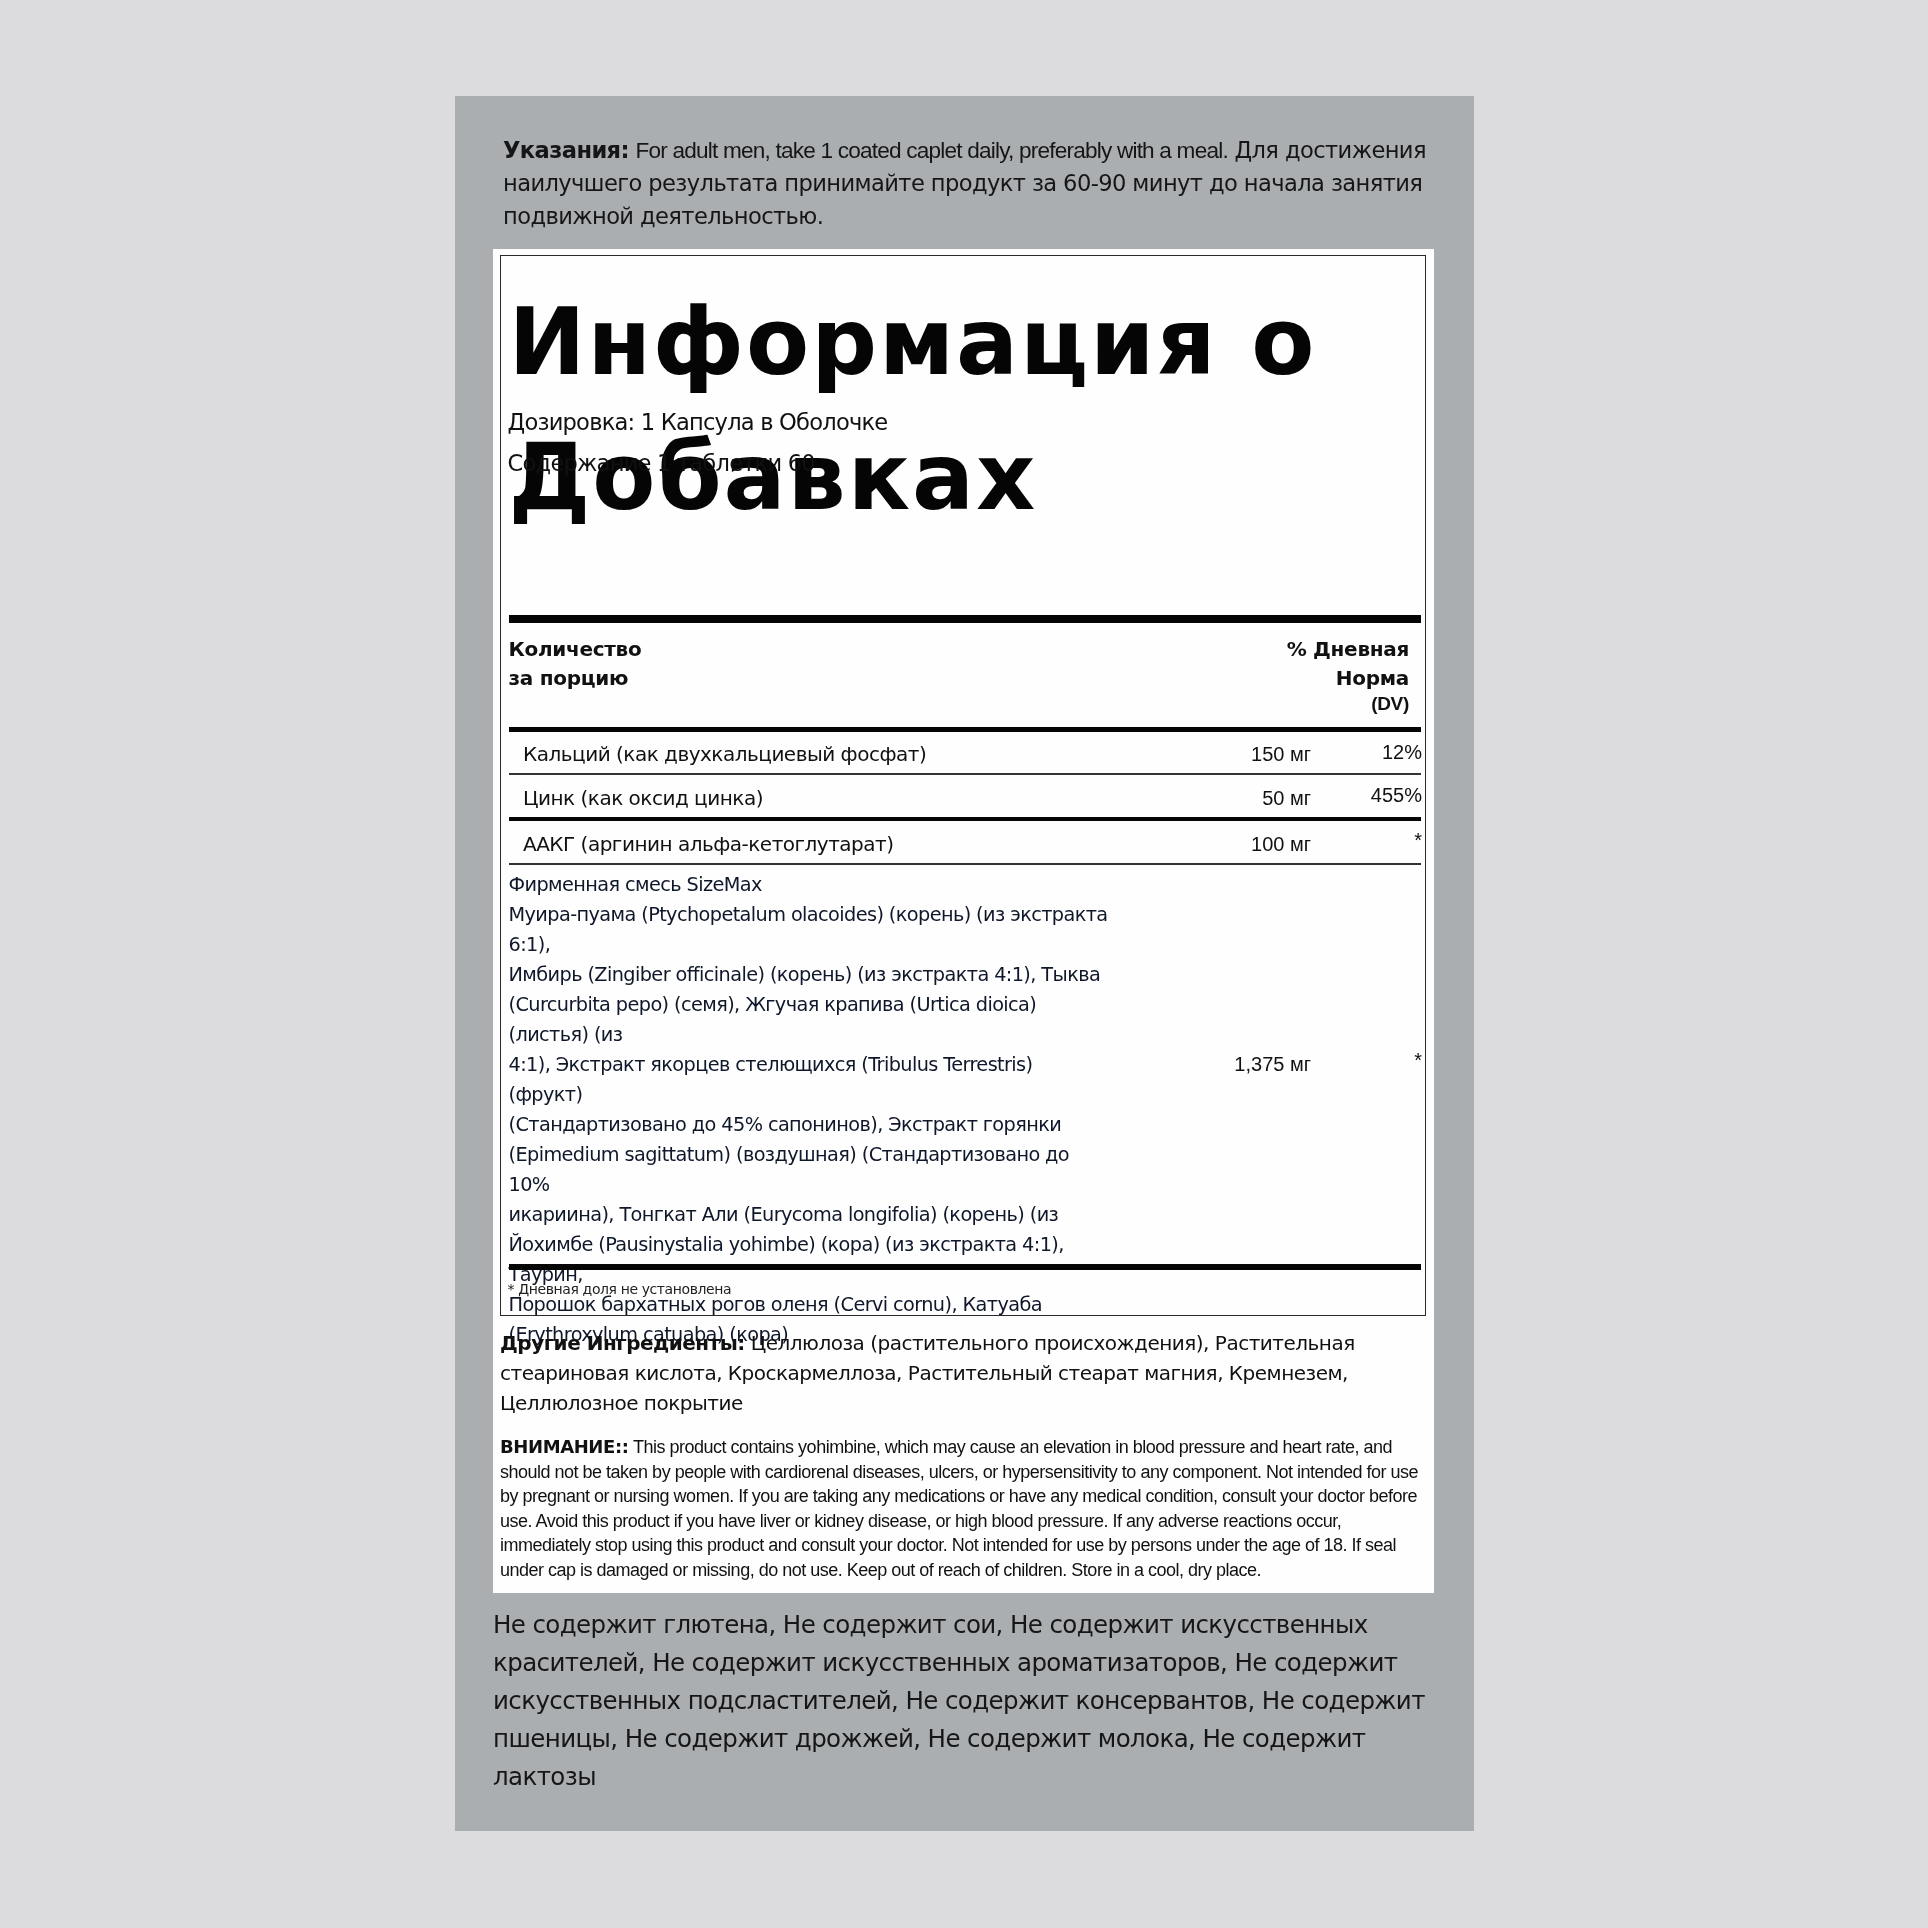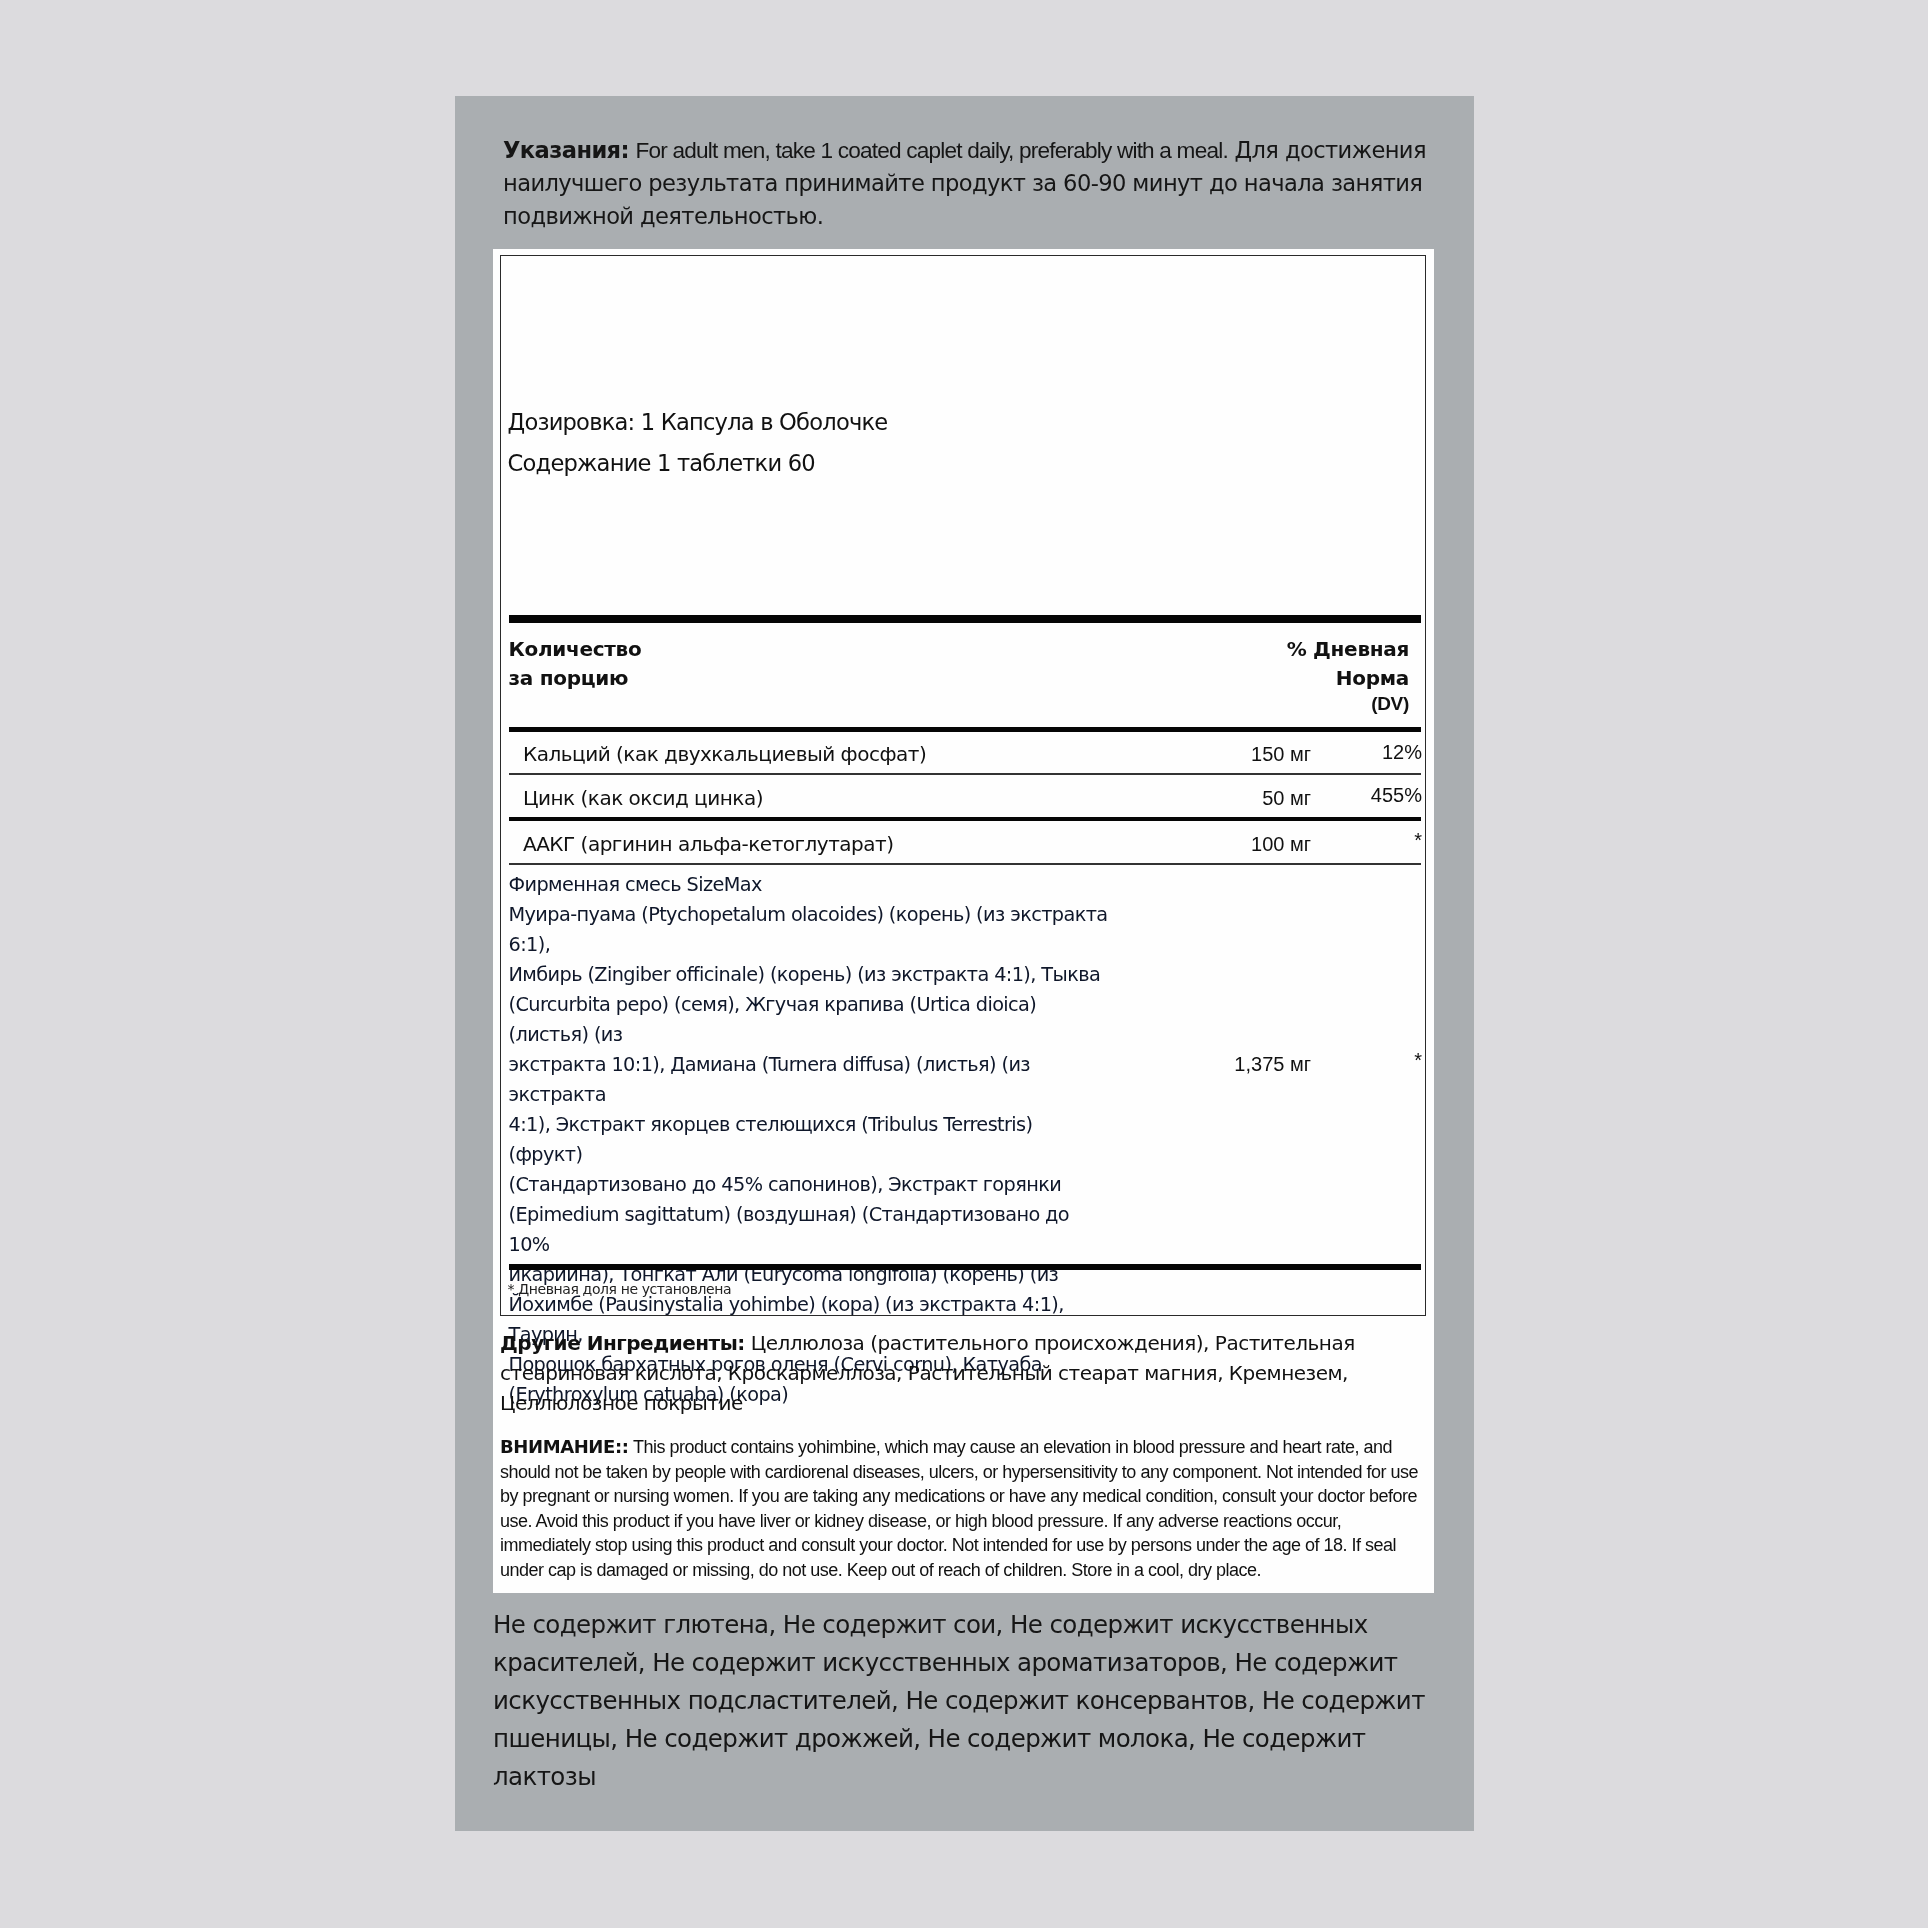--- a/index.html
+++ b/index.html
@@ -37,20 +37,24 @@
 
 <div class="directions">
   <b>Указания:</b>
   <span class="en">For adult men, take 1 coated caplet daily, preferably with a meal.</span>
   <span>Для достижения наилучшего результата принимайте продукт за 60-90 минут до начала занятия подвижной деятельностью.</span>
 </div>
 
 <div class="card"></div>
 
 <div class="facts">
+  <div class="title">
+    <div>Информация о</div>
+    <div>Добавках</div>
+  </div>
   <div class="serving" style="top:153px;">Дозировка: 1 Капсула в Оболочке</div>
   <div class="serving" style="top:194px;">Содержание 1 таблетки 60</div>
 
   <div class="rule" style="top:359px;height:7.5px;"></div>
 
   <div class="hdr-left">
     <div>Количество</div>
     <div>за порцию</div>
   </div>
   <div class="hdr-right">
@@ -80,21 +84,20 @@
     <span class="amt" style="top:5.6px;">100 мг</span>
     <span class="dvv" style="top:1.9px;">*</span>
   </div>
   <div class="rule" style="top:607px;height:1.9px;background:#333;"></div>
 
   <div class="blend">
     <div>Фирменная смесь SizeMax</div>
     <div>Муира-пуама (Ptychopetalum olacoides) (корень) (из экстракта 6:1),</div>
     <div>Имбирь (Zingiber officinale) (корень) (из экстракта 4:1), Тыква</div>
     <div>(Curcurbita pepo) (семя), Жгучая крапива (Urtica dioica) (листья) (из</div>
-    <div>экстракта 10:1), Дамиана (Turnera diffusa) (листья) (из экстракта</div>
     <div>4:1), Экстракт якорцев стелющихся (Tribulus Terrestris) (фрукт)</div>
     <div>(Стандартизовано до 45% сапонинов), Экстракт горянки</div>
     <div>(Epimedium sagittatum) (воздушная) (Стандартизовано до 10%</div>
     <div>икариина), Тонгкат Али (Eurycoma longifolia) (корень) (из</div>
     <div>Йохимбе (Pausinystalia yohimbe) (кора) (из экстракта 4:1), Таурин,</div>
     <div>Порошок бархатных рогов оленя (Cervi cornu), Катуаба</div>
     <div>(Erythroxylum catuaba) (кора)</div>
   </div>
   <div class="row" style="top:791px;height:34px;">
     <span class="amt" style="top:5.6px;">1,375 мг</span>

